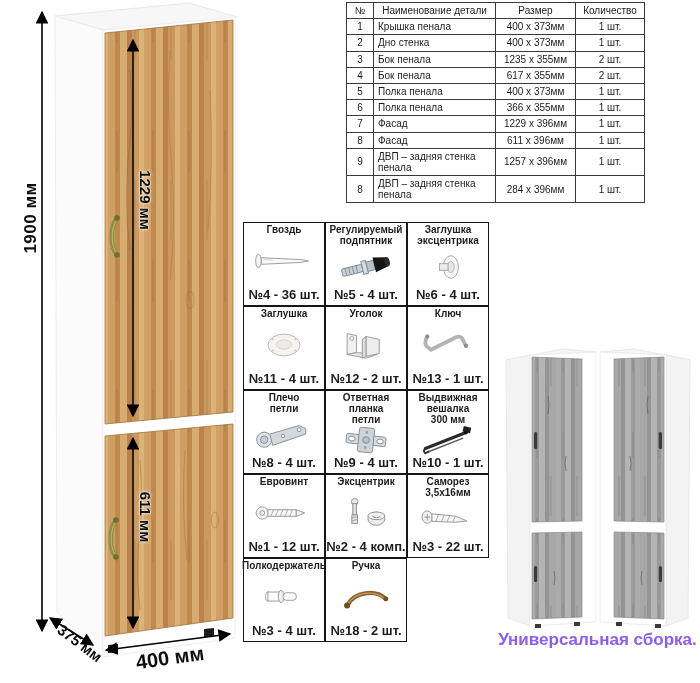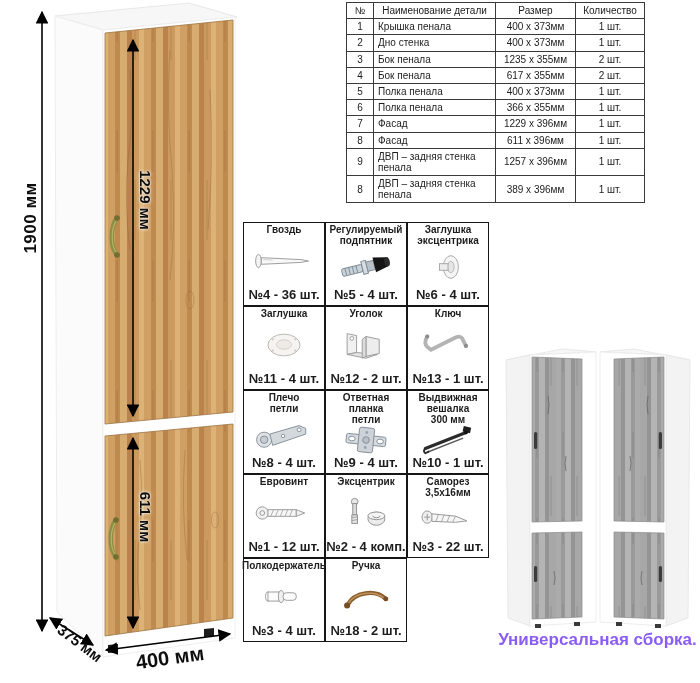--- a/index.html
+++ b/index.html
@@ -185,21 +185,21 @@
         </tr>
       <tr>
           <td>9</td>
           <td class="c-name">ДВП – задняя стенка пенала</td>
           <td>1257 х 396мм</td>
           <td>1 шт.</td>
         </tr>
       <tr>
           <td>8</td>
           <td class="c-name">ДВП – задняя стенка пенала</td>
-          <td>389 х 396мм</td>
+          <td>284 х 396мм</td>
           <td>1 шт.</td>
         </tr>
     </tbody>
   </table>
 
   <div id="hardware">
 
     <div class="hw-cell">
       <div class="hw-title">Гвоздь</div>
       <div class="hw-icon">

